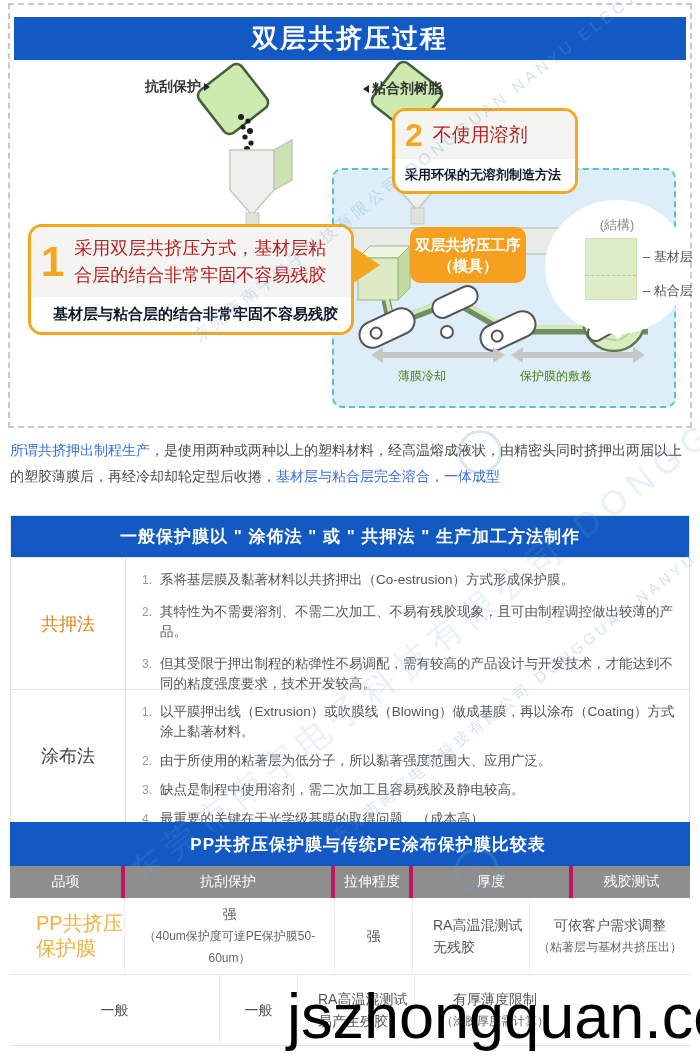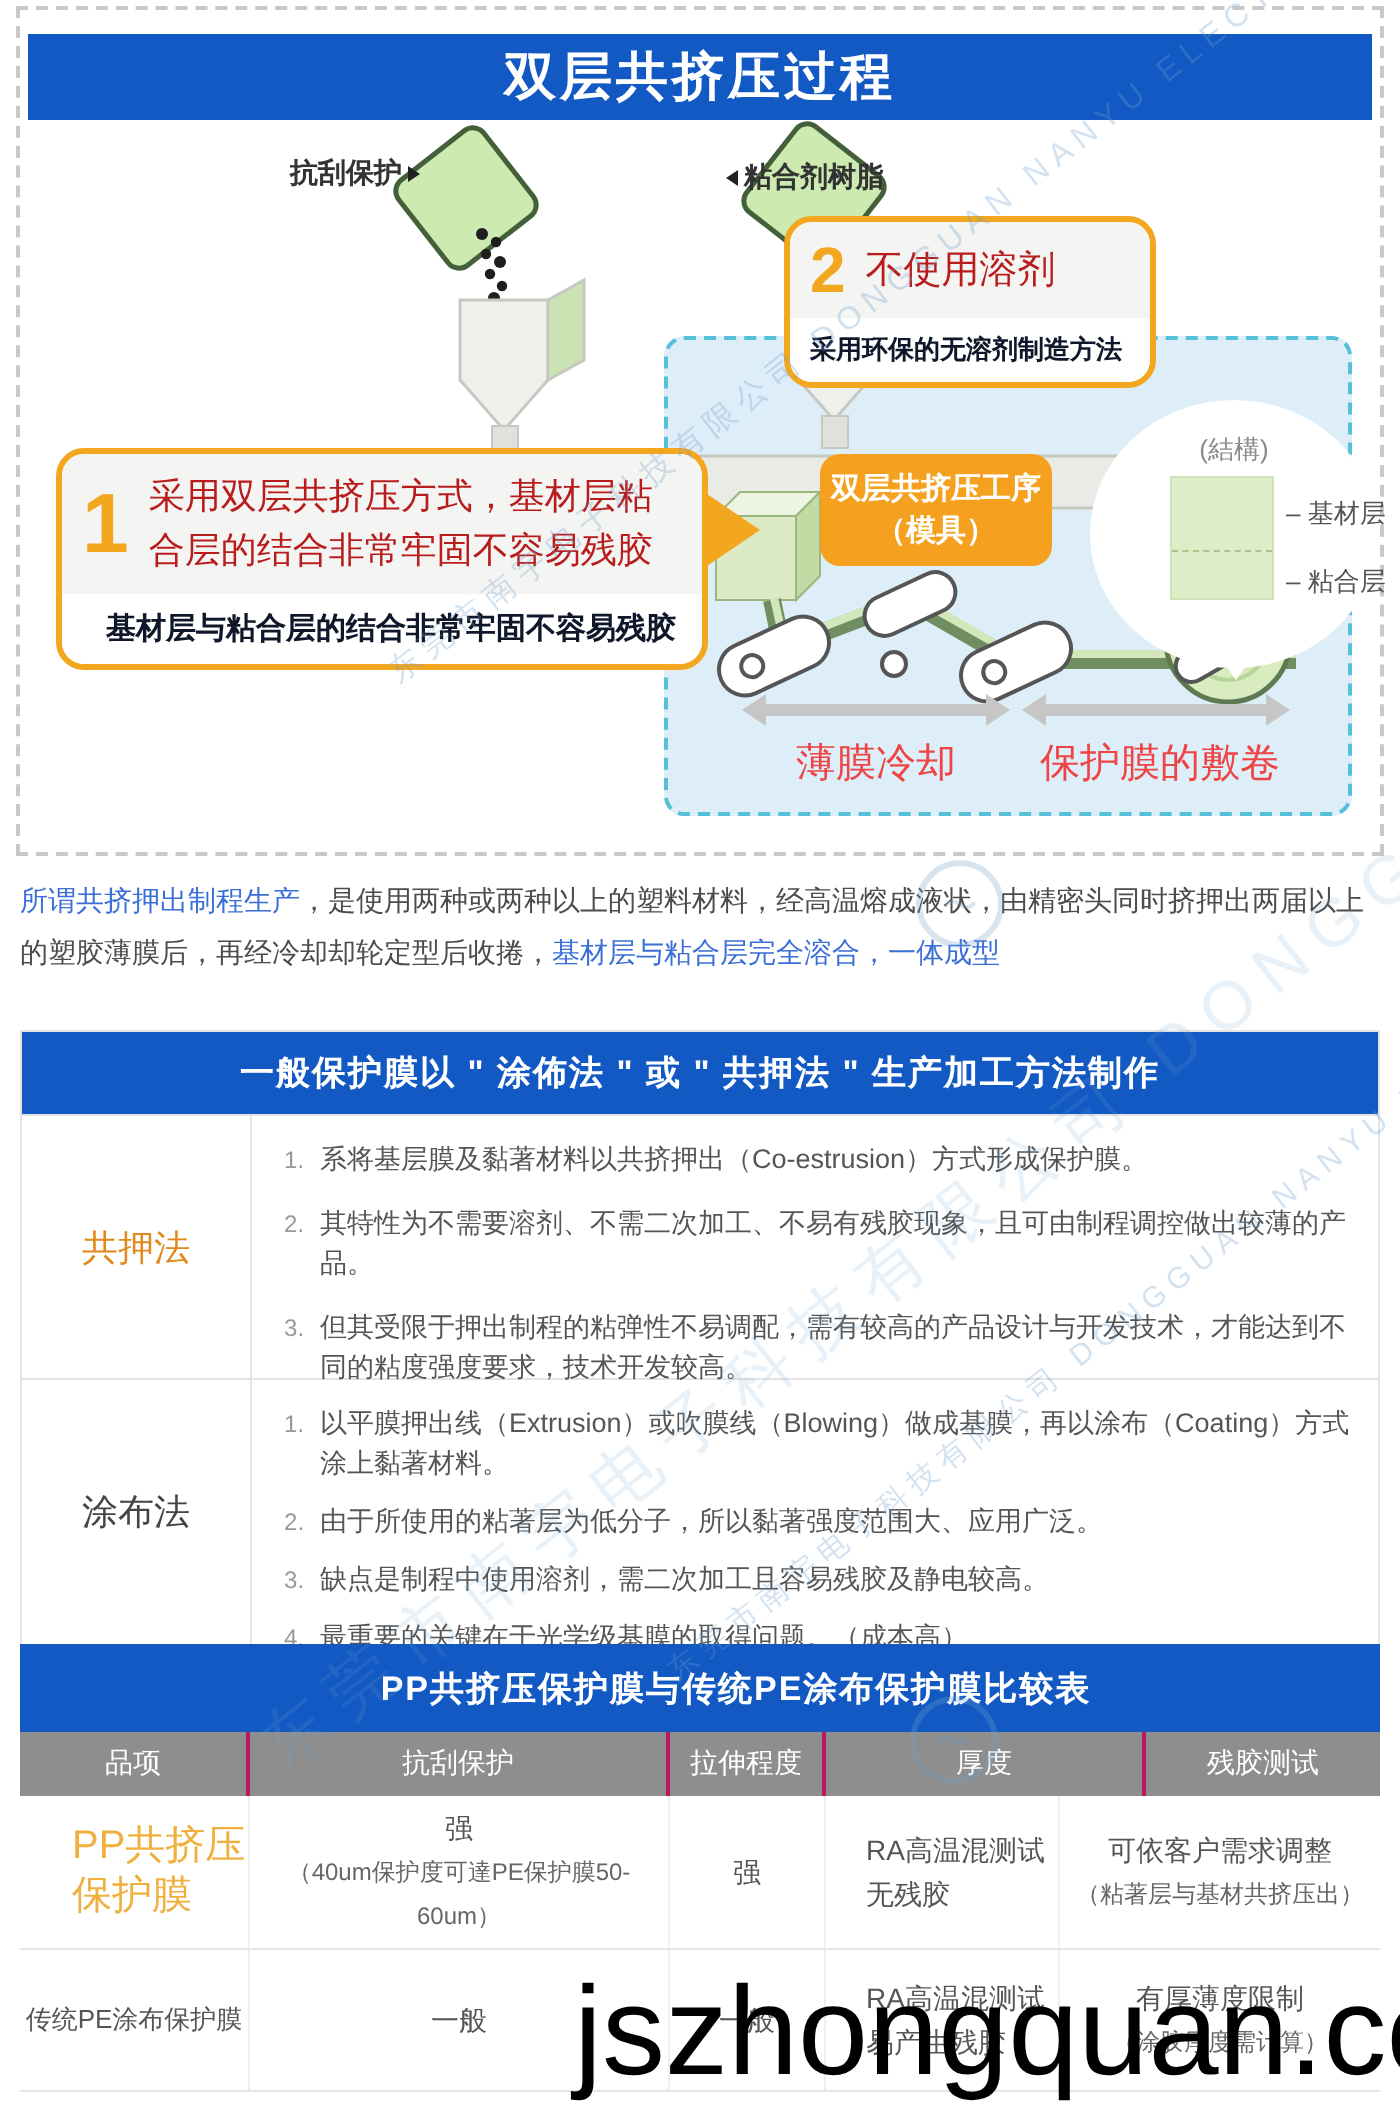--- a/index.html
+++ b/index.html
@@ -50,21 +50,21 @@
   .structure-l1, .structure-l2 { position:absolute; left:98px; font-size:13px; color:#555; white-space:nowrap; }
   .structure-l1 { top:48px; } .structure-l2 { top:82px; }
   .structure-tip { position:absolute; left:66px; top:130px; width:0; height:0;
     border-top:10px solid #fff; border-left:7px solid transparent; border-right:7px solid transparent; }
 
   .darrow { position:absolute; height:6px; background:#c6c6c6; }
   .darrow::before, .darrow::after { content:""; position:absolute; top:-5px; width:0; height:0;
     border-top:8px solid transparent; border-bottom:8px solid transparent; }
   .darrow::before { left:-11px; border-right:12px solid #c6c6c6; }
   .darrow::after { right:-11px; border-left:12px solid #c6c6c6; }
-  .darrow-label { position:absolute; font-size:20px; color:#ef4444; white-space:nowrap; }
+  .darrow-label { position:absolute; font-size:12px; color:#4d7c0f; white-space:nowrap; }
 
   
   .intro { position:absolute; left:10px; top:437px; width:682px; font-size:14px;
     line-height:26px; color:#4c4c4c; }
   .intro .blue { color:#3a6fd8; }
 
   
   .t1 { position:absolute; left:10px; top:515px; width:680px; border:1px solid #e3e3e3; }
   .t1-header { height:41px; background:#1259c3; color:#fff; font-size:17px; font-weight:bold;
     display:flex; align-items:center; justify-content:center; letter-spacing:1px; }
@@ -80,21 +80,21 @@
   .t1-items li::before { counter-increment:i; content:counter(i) "."; position:absolute; left:0;
     color:#999; font-size:12px; }
   .t1-row.r1 { height:132px; } .t1-row.r2 { height:133px; }
 
   
   .t2 { position:absolute; left:10px; top:822px; width:680px; }
   .t2-header { height:44px; background:#1259c3; color:#fff; font-size:17px; font-weight:bold;
     display:flex; align-items:center; justify-content:center; letter-spacing:1px;padding-left:36px; }
   .t2-cols { display:flex; height:32px; background:#8e8e8e; }
   .t2-cols .col { display:flex; align-items:center; justify-content:center; color:#fff;
-    font-size:14px; border-right:2px solid #be185d; }
+    font-size:14px; border-right:4px solid #be185d; }
   .t2-cols .col:last-child { border-right:none; }
   .t2-row { display:flex; border-bottom:1px solid #e5e5e5; background:#fff; }
   .t2-row .cell { display:flex; flex-direction:column; align-items:center; justify-content:center;
     border-right:1px solid #efefef; font-size:14px; color:#555; line-height:22px; text-align:center; }
   .t2-row .cell:last-child { border-right:none; }
   .t2-row .cell.left { align-items:flex-start; padding-left:20px; text-align:left; }
   .c1 { width:115px; flex:none; } .c2 { width:210px; flex:none; } .c3 { width:78px; flex:none; }
   .c4 { width:117px; flex:none; } .c5 { width:160px; flex:none; }
   .t2-row.r1 { height:77px; } .t2-row.r2 { height:71px; }
   .pp-name { color:#f0b03f; font-size:20px; line-height:25px; }
@@ -280,23 +280,20 @@
       <div class="cell c4 left">
         <span>RA高温混测试</span>
         <span>无残胶</span>
       </div>
       <div class="cell c5">
         <span>可依客户需求调整</span>
         <span class="small">（粘著层与基材共挤压出）</span>
       </div>
     </div>
     <div class="t2-row r2">
-      <div class="cell c1">
-        <span class="name2">传统PE涂布保护膜</span>
-      </div>
       <div class="cell c2">
         <span>一般</span>
       </div>
       <div class="cell c3">
         <span>一般</span>
       </div>
       <div class="cell c4 left">
         <span>RA高温混测试</span>
         <span>易产生残胶</span>
       </div>

